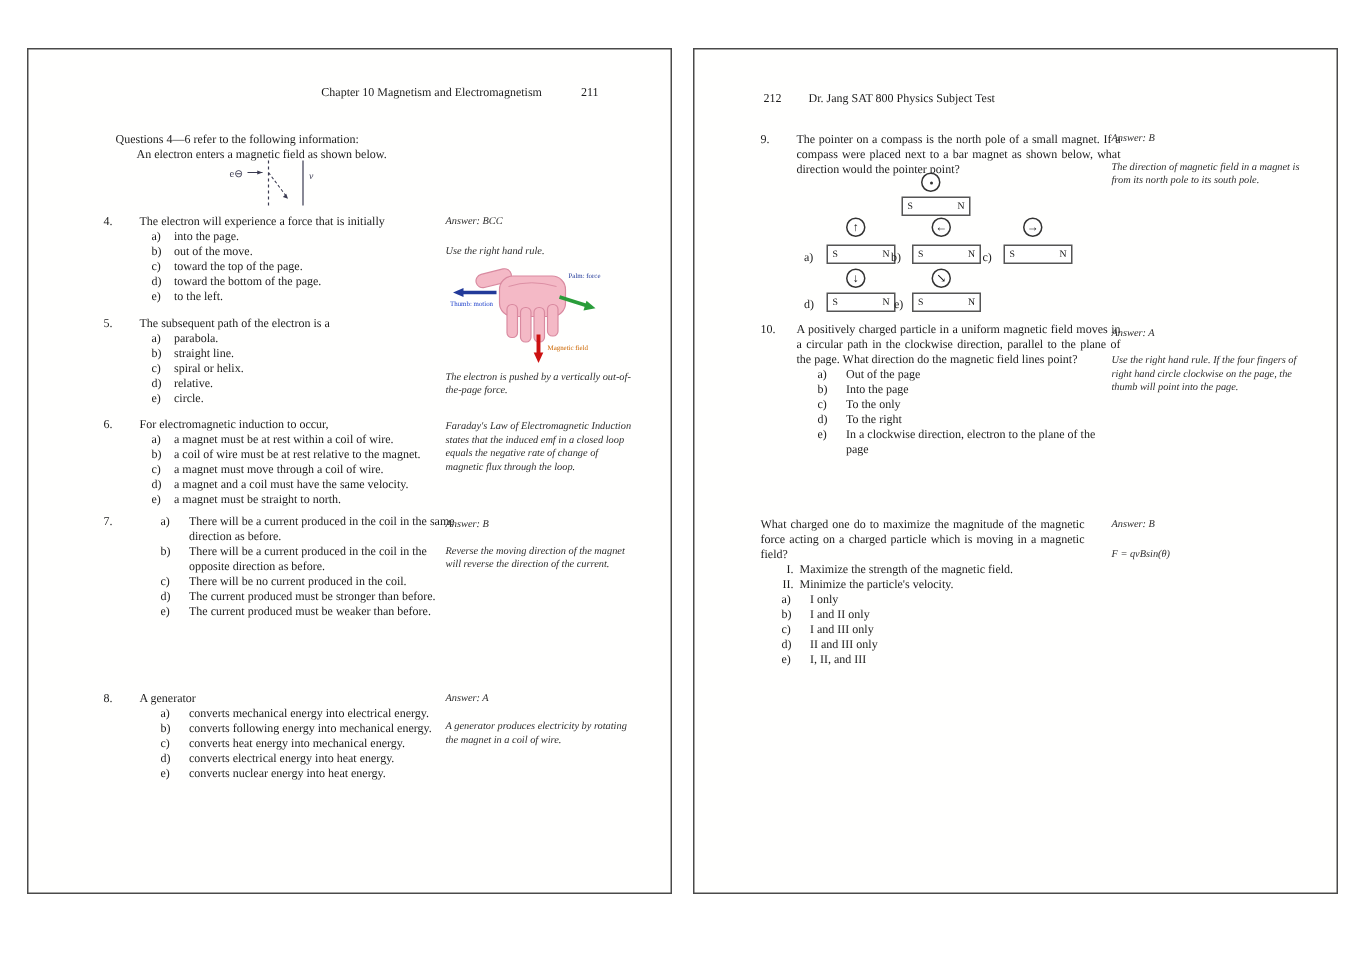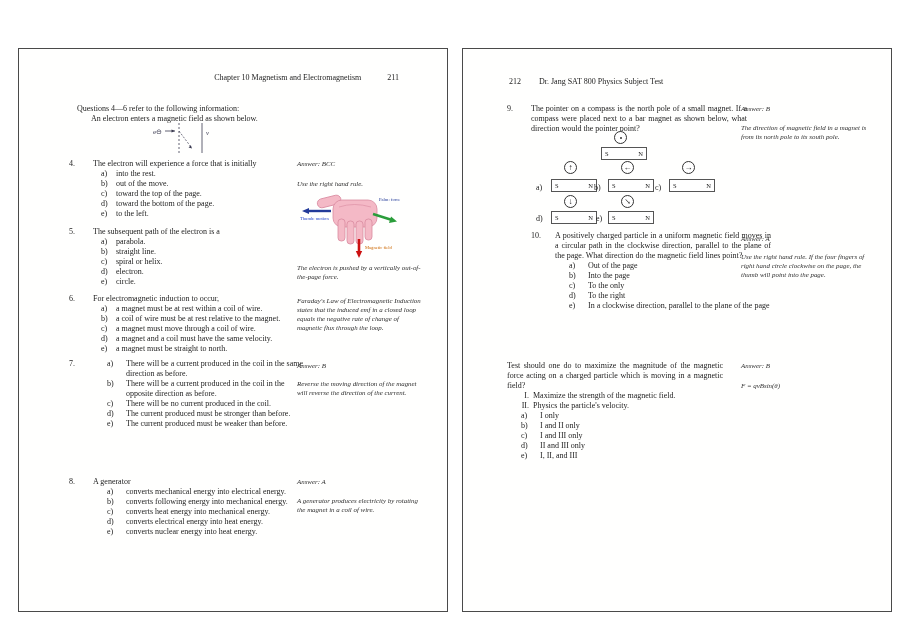--- a/index.html
+++ b/index.html
@@ -4,21 +4,21 @@
 <style>
   html,body{margin:0;padding:0;}
   body{
     width:910px;height:644px;position:relative;
     background:#ffffff;
     font-family:"Liberation Serif","DejaVu Serif",serif;
     color:#1c1c1c;
     -webkit-font-smoothing:antialiased;
   }
   .page{
-    position:absolute;top:48px;width:430px;height:564px;
+    position:absolute;top:32px;width:430px;height:564px;
     background:#fffffe;border:1px solid #4a4a4a;box-sizing:border-box;
   }
   #left-page{left:18px;}
   #right-page{left:462px;}
 
   .hdr{position:absolute;font-size:8px;white-space:nowrap;}
   .hdr .gap{display:inline-block;width:26px;}
   .hdr .gap-sm{display:inline-block;width:18px;}
 
   .intro{position:absolute;font-size:8px;line-height:10px;}
@@ -77,21 +77,21 @@
   </svg>
 
   <div class="qblock" style="left:50px;top:110px;">
     <div class="qnum">4.</div>
     <div class="qbody">
       <div class="qtext">The electron will experience a force that is initially</div>
       <div class="choices">
 
           <div class="choice">
             <span class="cl">a)</span>
-            <span class="ct">into the rest.</span>
+            <span class="ct">into the page.</span>
           </div>
 
           <div class="choice">
             <span class="cl">b)</span>
             <span class="ct">out of the move.</span>
           </div>
 
           <div class="choice">
             <span class="cl">c)</span>
             <span class="ct">toward the top of the page.</span>
@@ -126,21 +126,21 @@
             <span class="ct">straight line.</span>
           </div>
 
           <div class="choice">
             <span class="cl">c)</span>
             <span class="ct">spiral or helix.</span>
           </div>
 
           <div class="choice">
             <span class="cl">d)</span>
-            <span class="ct">electron.</span>
+            <span class="ct">relative.</span>
           </div>
 
           <div class="choice">
             <span class="cl">e)</span>
             <span class="ct">circle.</span>
           </div>
         </div>
     </div>
   </div>
 
@@ -341,21 +341,21 @@
     <div class="optlbl" style="left:87px;top:87px;">e)</div>
     <div class="compass" style="left:112px;top:68px;">
         <span>↘</span>
       </div>
     <div class="magnet" style="left:99px;top:84px;">
       <span>S</span>
       <span>N</span>
     </div>
   </div>
 
-  <div class="qblock" style="left:44px;top:182px;margin-left:24px;">
+  <div class="qblock" style="left:44px;top:182px;">
     <div class="qnum">10.</div>
     <div class="qbody">
       <div class="qtext">A positively charged particle in a uniform magnetic field moves in a circular path in the clockwise direction, parallel to the plane of the page. What direction do the magnetic field lines point?</div>
       <div class="choices deep">
 
           <div class="choice">
             <span class="cl">a)</span>
             <span class="ct">Out of the page</span>
           </div>
 
@@ -369,39 +369,39 @@
             <span class="ct">To the only</span>
           </div>
 
           <div class="choice">
             <span class="cl">d)</span>
             <span class="ct">To the right</span>
           </div>
 
           <div class="choice">
             <span class="cl">e)</span>
-            <span class="ct">In a clockwise direction, parallel to the plane of the page</span>
+            <span class="ct">In a clockwise direction, electron to the plane of the page</span>
           </div>
         </div>
     </div>
   </div>
 
   <div class="qblock" style="left:44px;top:312px;">
     <div class="qbody">
-      <div class="qtext">Test should one do to maximize the magnitude of the magnetic force acting on a charged particle which is moving in a magnetic field?</div>
+      <div class="qtext">What charged one do to maximize the magnitude of the magnetic force acting on a charged particle which is moving in a magnetic field?</div>
       <div class="choices romans">
 
           <div class="choice">
             <span class="cl">I.</span>
             <span class="ct">Maximize the strength of the magnetic field.</span>
           </div>
 
           <div class="choice">
             <span class="cl">II.</span>
-            <span class="ct">Physics the particle's velocity.</span>
+            <span class="ct">Minimize the particle's velocity.</span>
           </div>
 
         </div>
       <div class="choices deep">
 
           <div class="choice">
             <span class="cl">a)</span>
             <span class="ct">I only</span>
           </div>
 

